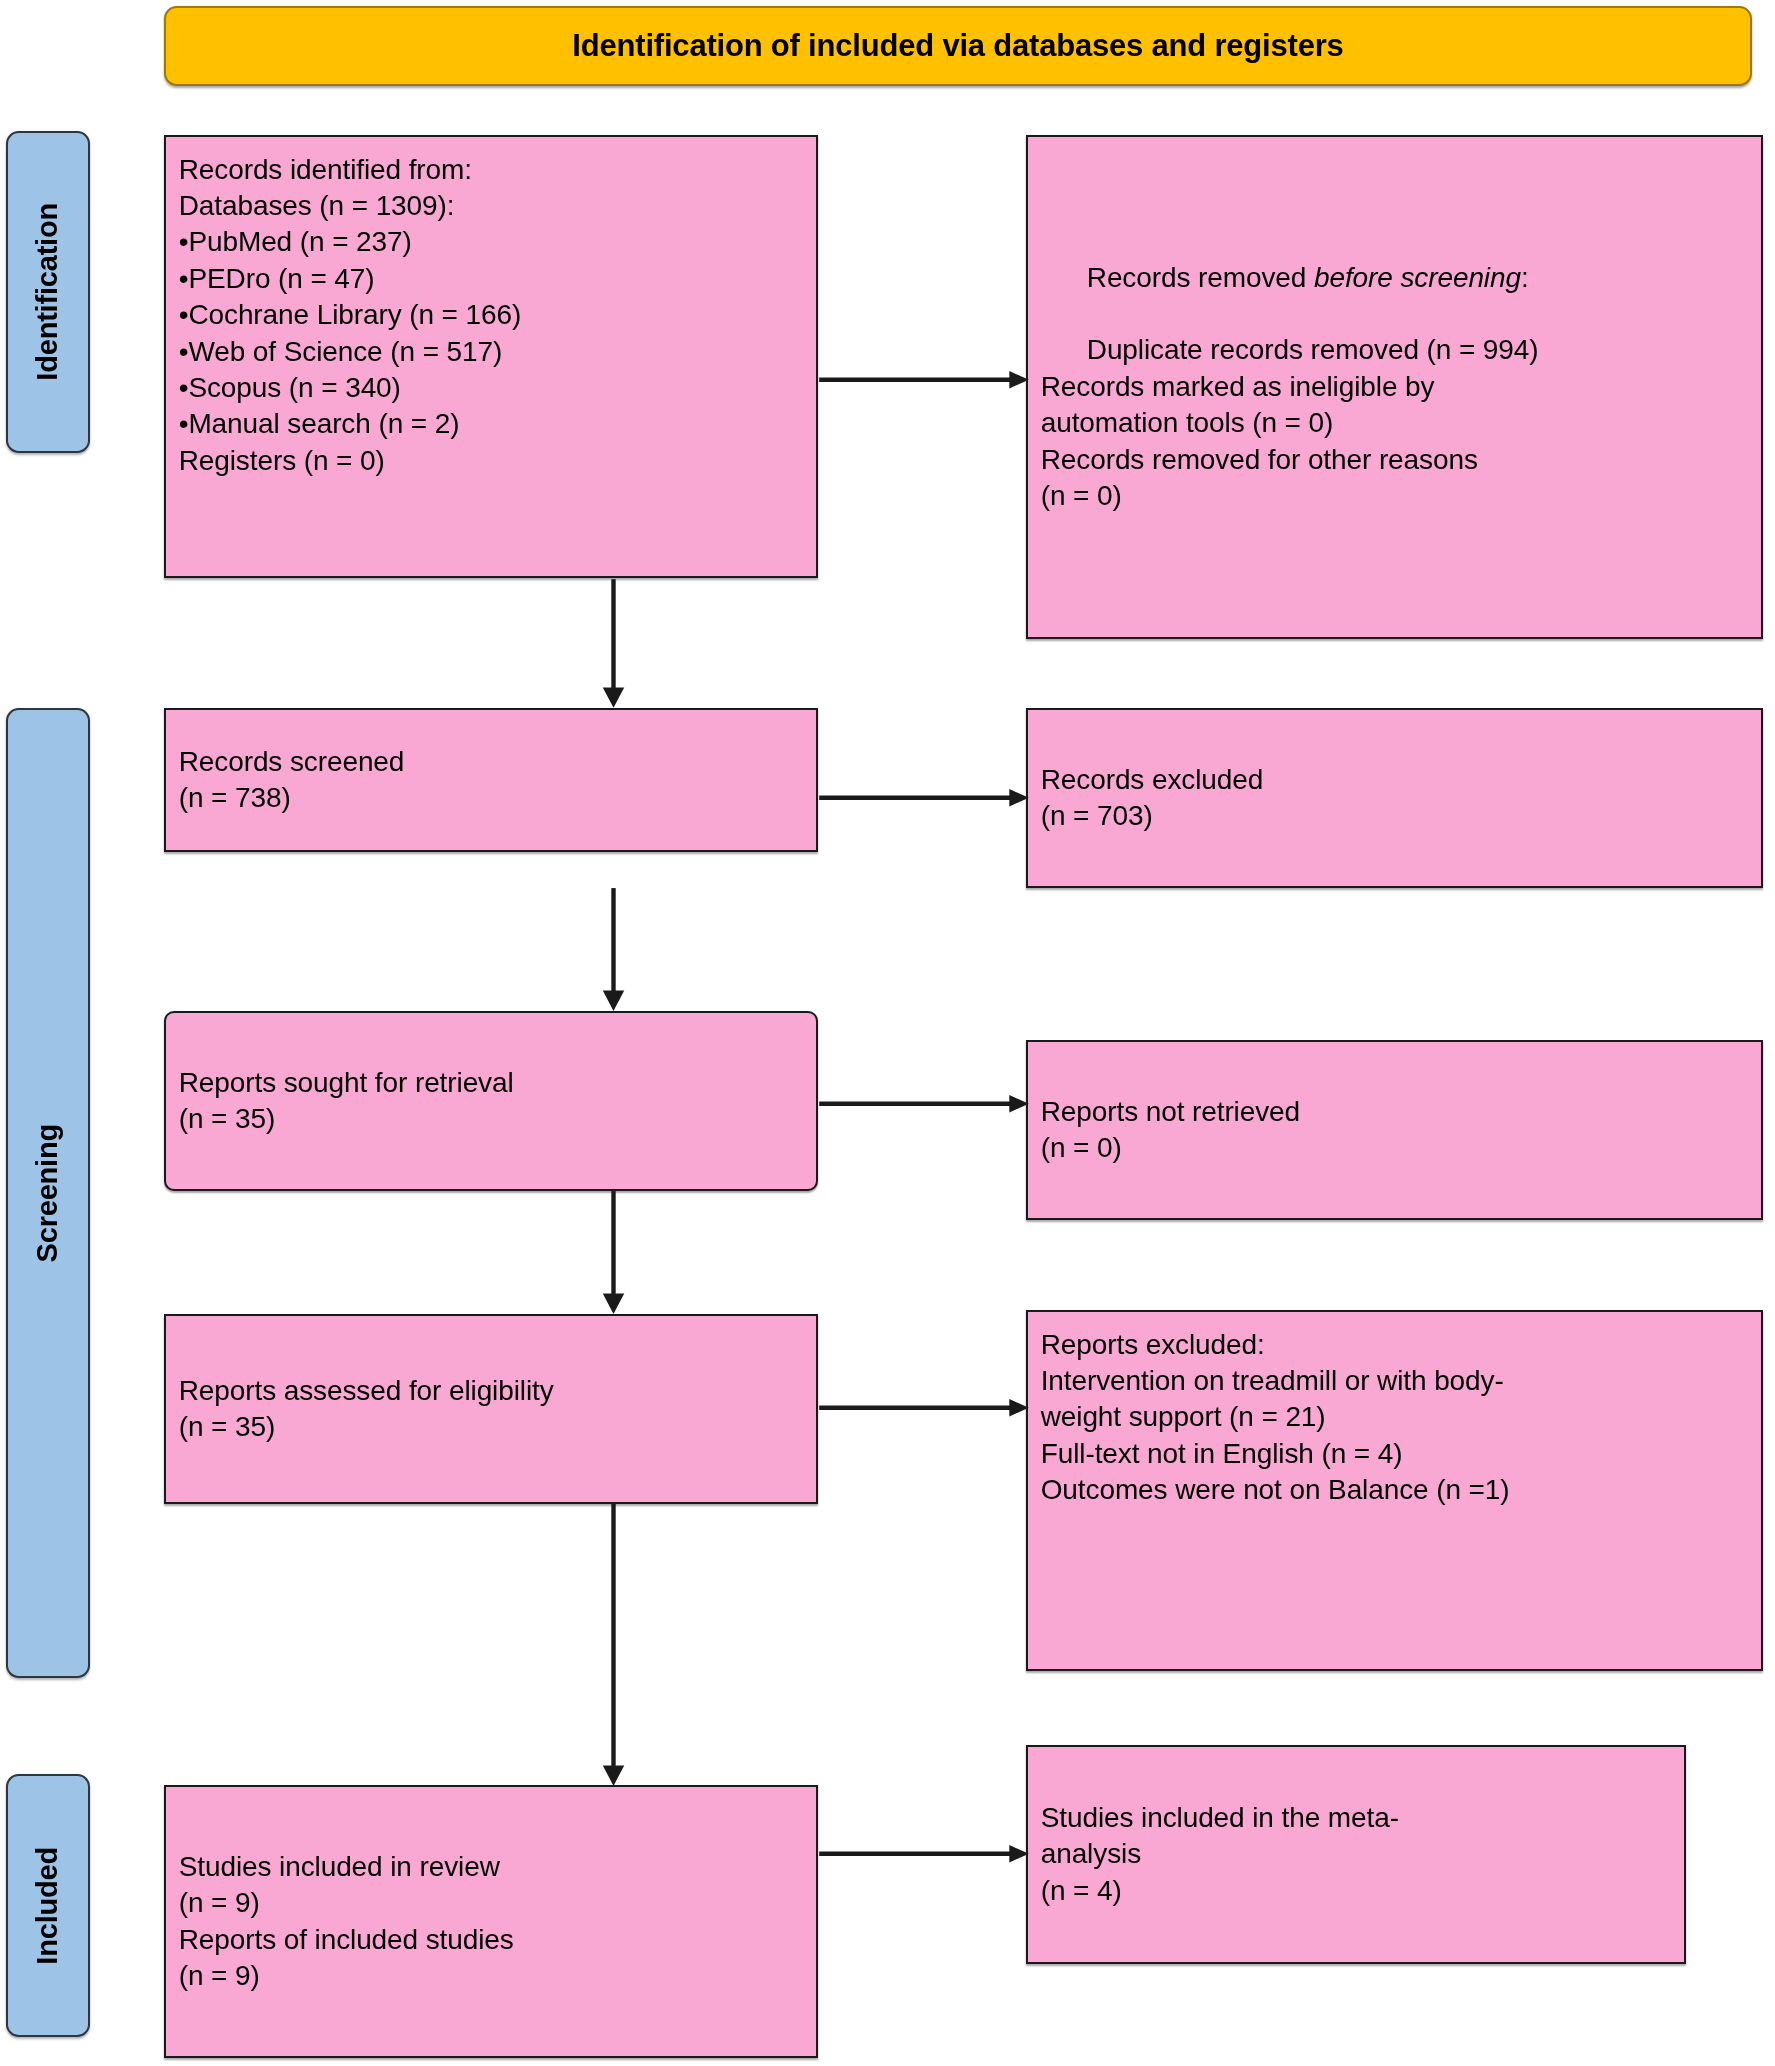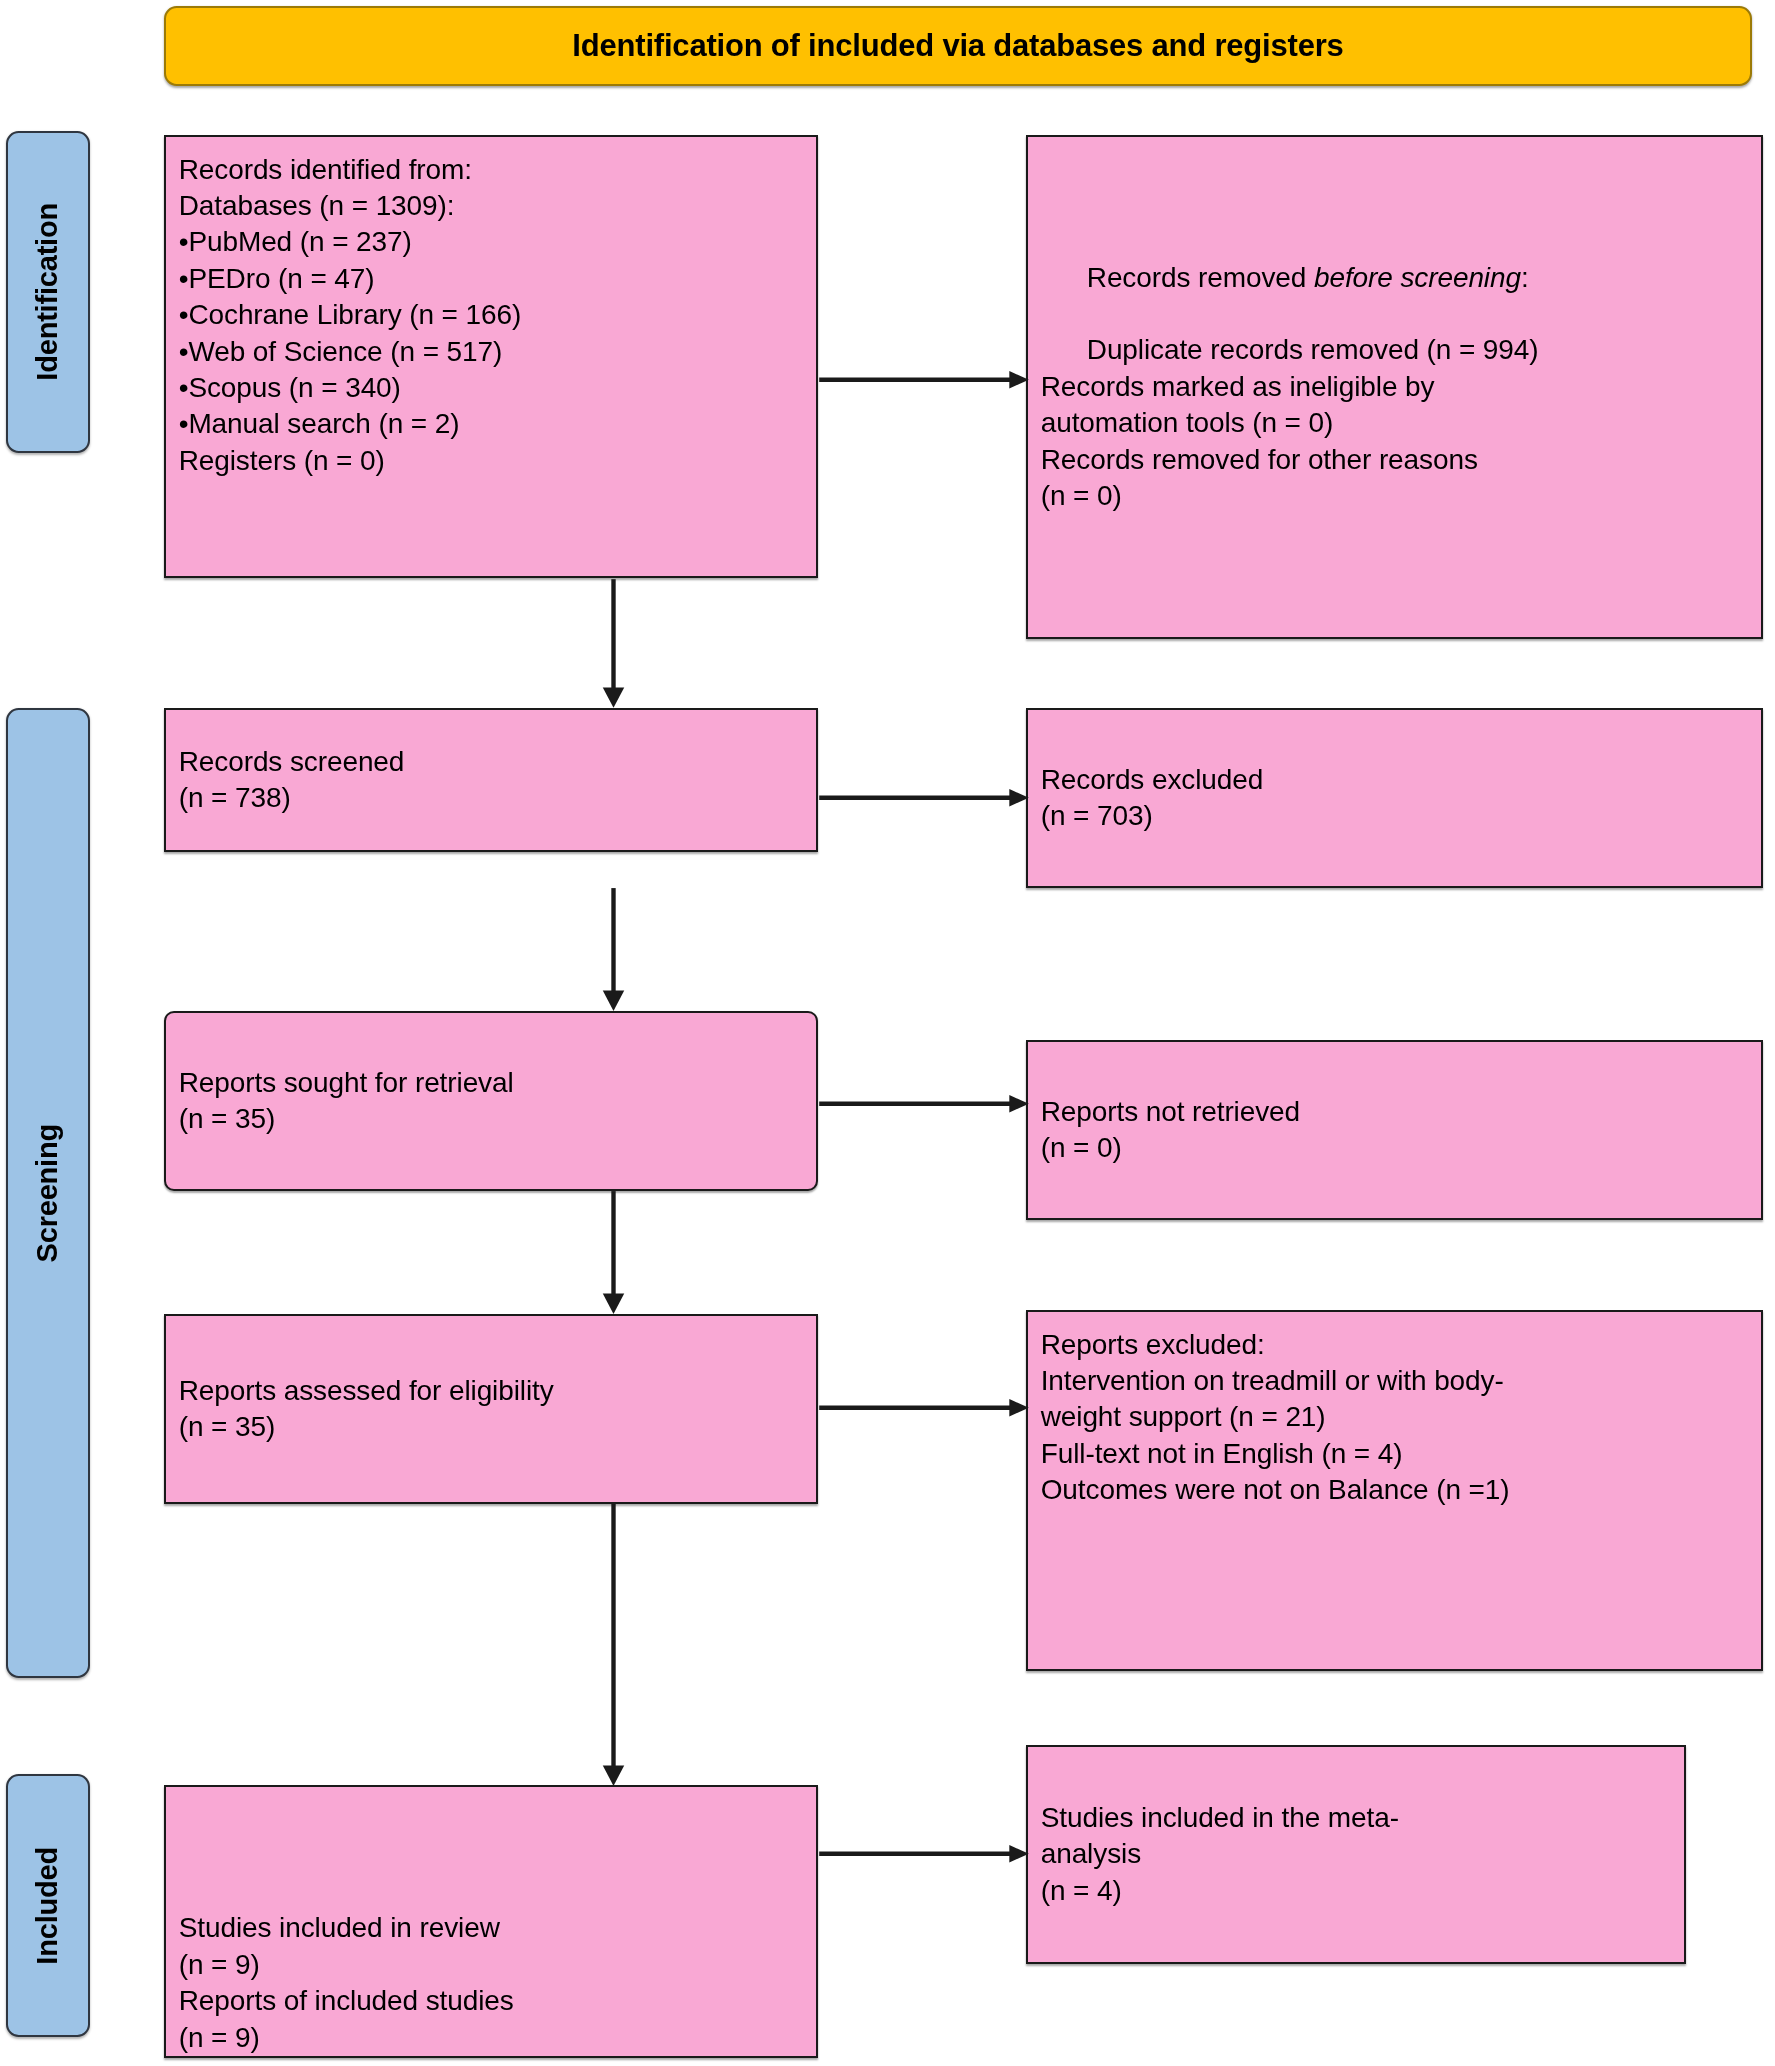--- a/index.html
+++ b/index.html
@@ -227,21 +227,21 @@
     </svg>
   </div>
 
   <div class="connector" style="left:594px; top:1504px; width:39px; height:282px;">
     <svg width="39" height="282" viewBox="0 0 80 578">
       <line x1="40" y1="0" x2="40" y2="542" stroke="#1a1a1a" stroke-width="9"></line>
       <polygon points="18,536 62,536 40,578" fill="#1a1a1a"></polygon>
     </svg>
   </div>
 
-  <div class="flow-box" style="left:164px; top:1785px; width:654px; height:273px;justify-content:flex-end;">
+  <div class="flow-box" style="left:164px; top:1785px; width:654px; height:273px;">
     <div class="box-text">Studies included in review
 (n = 9)
 Reports of included studies
 (n = 9)</div>
   </div>
 
   <div class="flow-box" style="left:1026px; top:1745px; width:660px; height:219px;">
     <div class="box-text">Studies included in the meta-
 analysis
 (n = 4)</div>

